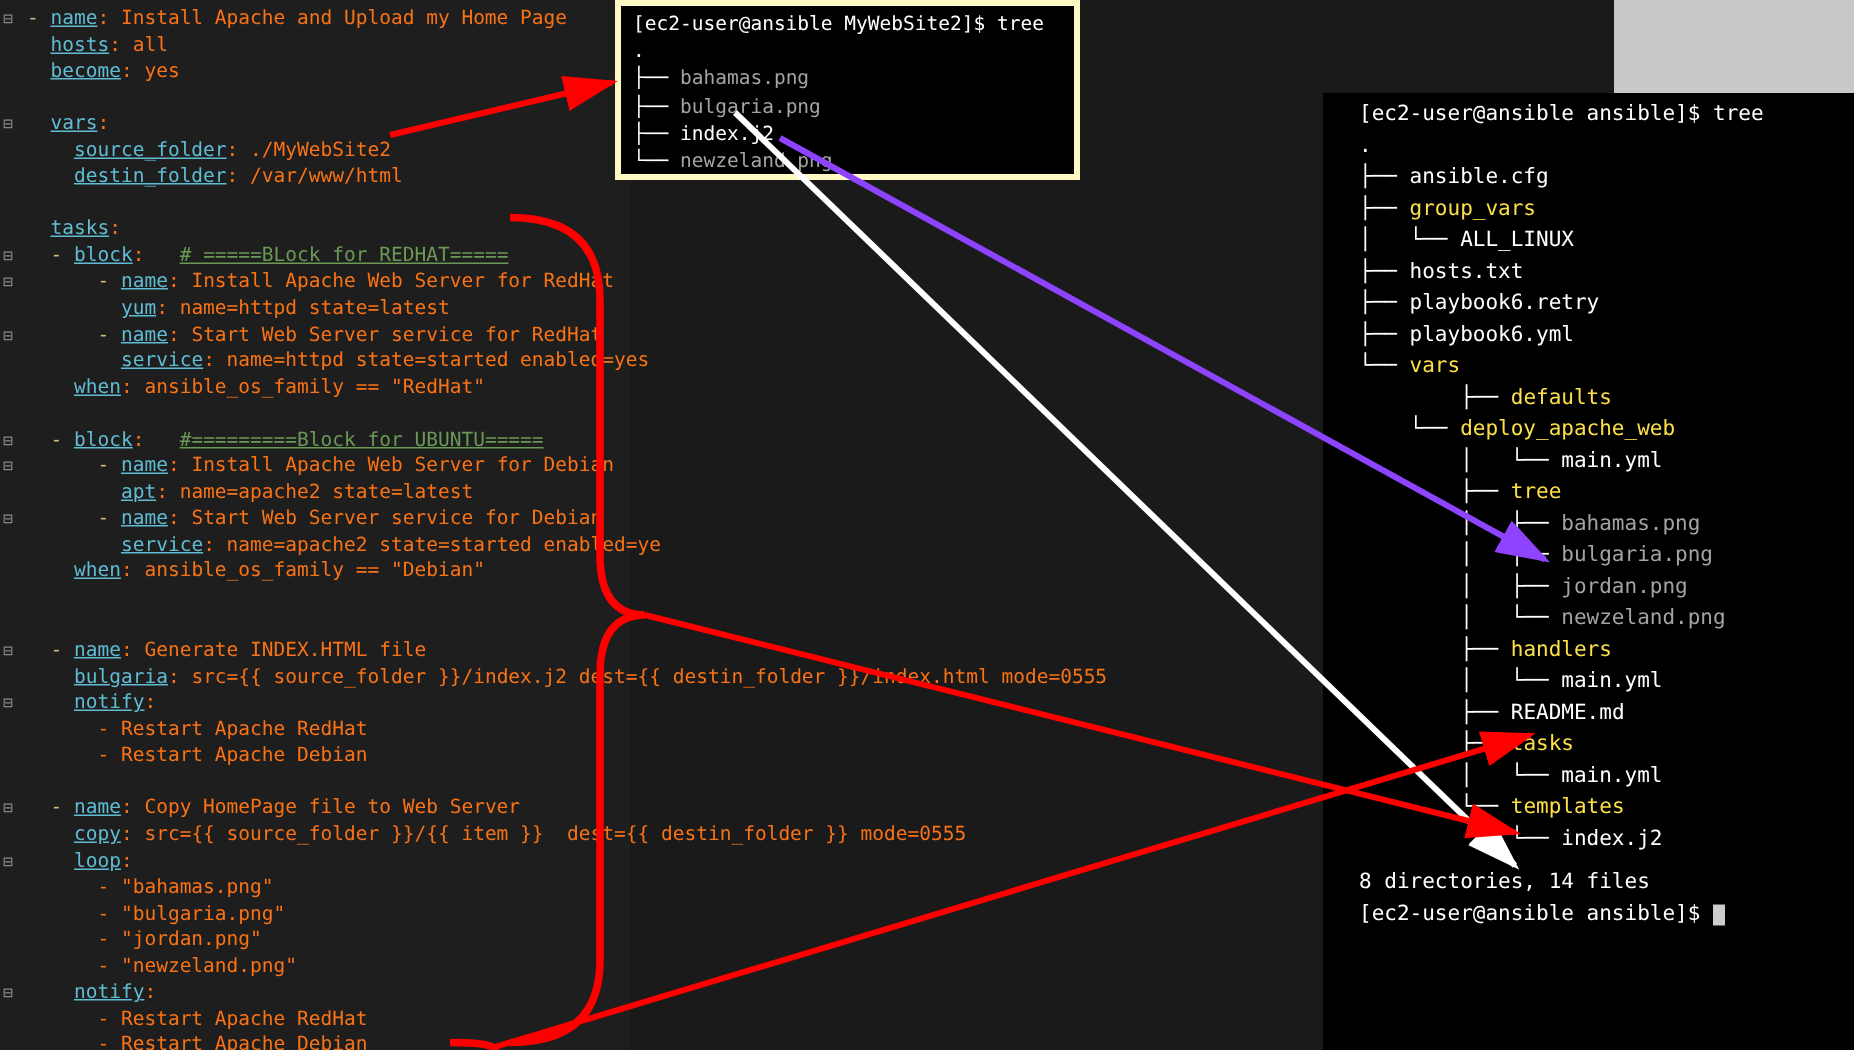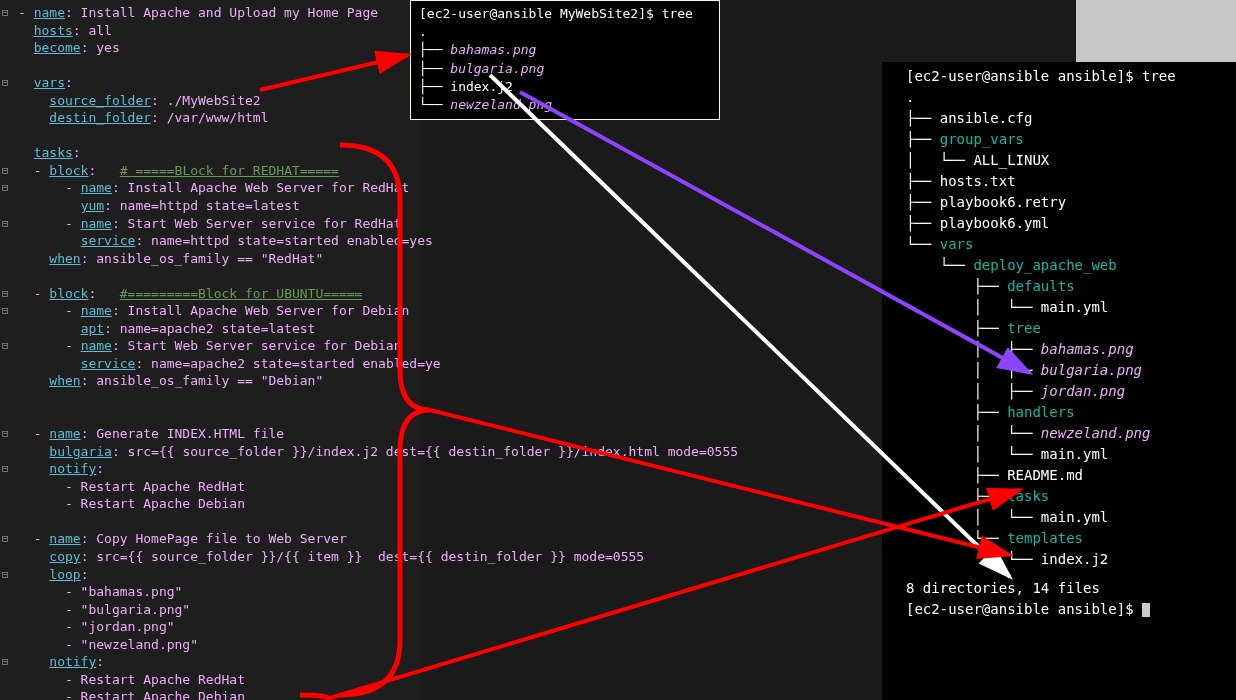--- a/index.html
+++ b/index.html
@@ -27,34 +27,34 @@
   .gutter-icon {
     position: absolute;
     left: 2px;
     width: 12px;
     color: #888;
     font-size: 11px;
     top: 2px;
   }
   .k-cyan { color: #5fbcd3; text-decoration: underline; }
   .k-green { color: #6a9955; text-decoration: underline; }
-  .k-orange { color: #f0abfc; }
+  .k-orange { color: #f97316; }
   .k-yellow { color: #d7ba7d; }
 
   .term-small {
     position: absolute;
     left: 410px;
     top: 0;
     width: 310px;
     height: 120px;
     background: #000;
     padding: 4px 8px;
     line-height: 1.4;
     font-size: 13px;
-    border: 1px solid #fef9c3;
+    border: 4px solid #fef9c3;
   }
   .term-big {
     position: absolute;
     left: 882px;
     top: 62px;
     width: 354px;
     height: 652px;
     background: #000;
     padding: 4px 24px;
     line-height: 1.5;
@@ -62,23 +62,23 @@
   }
   .scroll-stub {
     position: absolute;
     right: 0;
     top: 0;
     width: 160px;
     height: 62px;
     background: #c8c8c8;
   }
   .term-prompt { color: #fff; }
-  .term-dir { color: #14b8a6; }
+  .term-dir { color: #fde047; }
   .term-file { color: #fff; }
-  .term-img { color: #f0abfc; font-style: italic; }
+  .term-img { color: #a3a3a3; }
   .t-line { white-space: pre; }
 
   svg.overlay {
     position: absolute;
     left: 0; top: 0;
     width: 1236px;
     height: 700px;
     pointer-events: none;
   }
   .cursor-block {
@@ -149,29 +149,29 @@
 <div class="term-big">
   <div class="t-line term-prompt">[ec2-user@ansible ansible]$ tree</div>
   <div class="t-line term-file">.</div>
   <div class="t-line"><span class="term-file">├── </span><span class="term-file">ansible.cfg</span></div>
   <div class="t-line"><span class="term-file">├── </span><span class="term-dir">group_vars</span></div>
   <div class="t-line"><span class="term-file">│   └── </span><span class="term-file">ALL_LINUX</span></div>
   <div class="t-line"><span class="term-file">├── </span><span class="term-file">hosts.txt</span></div>
   <div class="t-line"><span class="term-file">├── </span><span class="term-file">playbook6.retry</span></div>
   <div class="t-line"><span class="term-file">├── </span><span class="term-file">playbook6.yml</span></div>
   <div class="t-line"><span class="term-file">└── </span><span class="term-dir">vars</span></div>
+  <div class="t-line"><span class="term-file">        ├── </span><span class="term-dir">defaults</span></div>
   <div class="t-line"><span class="term-file">    └── </span><span class="term-dir">deploy_apache_web</span></div>
-  <div class="t-line"><span class="term-file">        ├── </span><span class="term-dir">defaults</span></div>
   <div class="t-line"><span class="term-file">        │   └── </span><span class="term-file">main.yml</span></div>
   <div class="t-line"><span class="term-file">        ├── </span><span class="term-dir">tree</span></div>
   <div class="t-line"><span class="term-file">        │   ├── </span><span class="term-img">bahamas.png</span></div>
   <div class="t-line"><span class="term-file">        │   ├── </span><span class="term-img">bulgaria.png</span></div>
   <div class="t-line"><span class="term-file">        │   ├── </span><span class="term-img">jordan.png</span></div>
+  <div class="t-line"><span class="term-file">        │   └── </span><span class="term-img">newzeland.png</span></div>
   <div class="t-line"><span class="term-file">        ├── </span><span class="term-dir">handlers</span></div>
-  <div class="t-line"><span class="term-file">        │   └── </span><span class="term-img">newzeland.png</span></div>
   <div class="t-line"><span class="term-file">        │   └── </span><span class="term-file">main.yml</span></div>
   <div class="t-line"><span class="term-file">        ├── </span><span class="term-file">README.md</span></div>
   <div class="t-line"><span class="term-file">        ├── </span><span class="term-dir">tasks</span></div>
   <div class="t-line"><span class="term-file">        │   └── </span><span class="term-file">main.yml</span></div>
   <div class="t-line"><span class="term-file">        └── </span><span class="term-dir">templates</span></div>
   <div class="t-line"><span class="term-file">            └── </span><span class="term-file">index.j2</span></div>
   <div class="t-line" style="height:8px"></div>
   <div class="t-line term-file">8 directories, 14 files</div>
   <div class="t-line"><span class="term-prompt">[ec2-user@ansible ansible]$ </span><span class="cursor-block"></span></div>
 </div>

